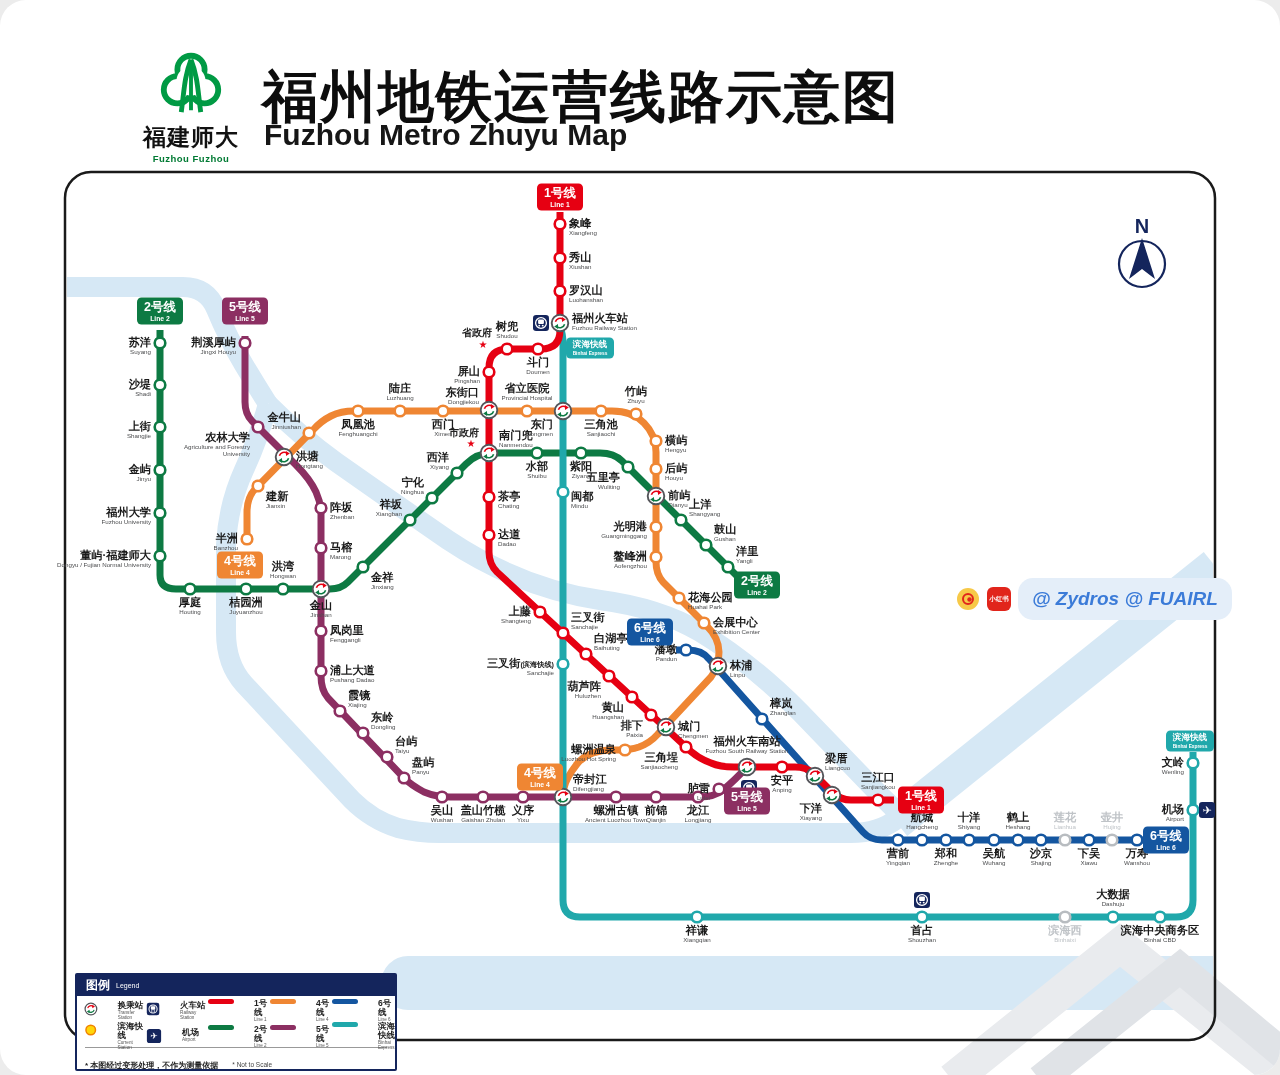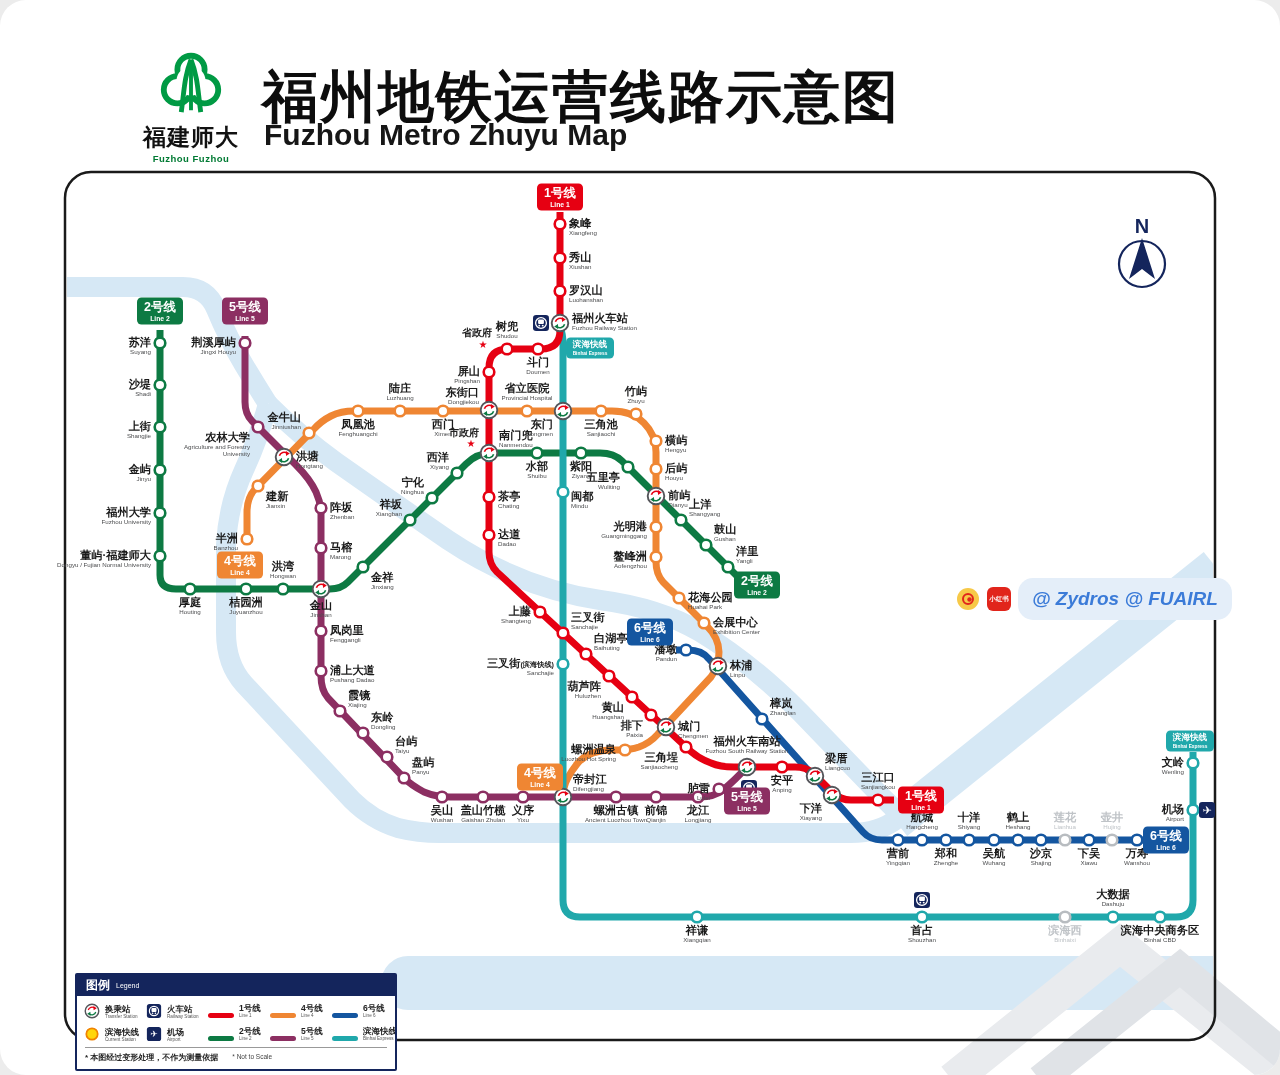--- a/index.html
+++ b/index.html
@@ -11,25 +11,25 @@
   .hdr-title{position:absolute;left:262px;top:60px;font-size:56px;font-weight:900;color:#0d0d0d;letter-spacing:2px;white-space:nowrap;}
   .hdr-sub{position:absolute;left:264px;top:118px;font-size:30px;font-weight:700;color:#161616;}
   #map{position:absolute;left:0;top:0;width:1280px;height:1075px;}
   .legend{position:absolute;left:75px;top:929px;width:322px;height:98px;background:#fff;border:2px solid #14255c;
     border-radius:2px;box-sizing:border-box;overflow:hidden;z-index:5;margin-top:44px;}
   .legend-hd{height:21px;background:#14255c;color:#fff;display:flex;align-items:center;gap:6px;padding:0 9px;}
   .legend-hd .t1{font-size:12px;font-weight:800;}
   .legend-hd .t2{font-size:7px;}
   .legend-body{display:grid;grid-auto-flow:column;grid-template-rows:repeat(2,1fr);grid-template-columns:62px 62px 62px 62px 66px;
     align-items:center;padding:3px 4px 2px 7px;height:46px;}
-  .li{display:flex;align-items:flex-end;gap:5px;}
+  .li{display:flex;align-items:flex-start;gap:20px;}
   .li .tx .c{font-size:8.5px;font-weight:800;color:#222;line-height:9px;}
   .li .tx .e{font-size:4.6px;color:#555;line-height:5px;}
   .sw{display:inline-block;width:26px;height:5px;border-radius:2.5px;flex:0 0 auto;}
-  .legend-ft{border-top:1px solid #999;margin:0 8px;padding-top:4px;font-size:8px;font-weight:700;color:#222;display:flex;gap:14px;}
+  .legend-ft{border-top:1px solid #999;margin:0 8px;padding-top:12px;font-size:8px;font-weight:700;color:#222;display:flex;gap:14px;}
   .legend-ft .en{font-size:6.5px;font-weight:400;color:#444;padding-top:1px;}
   .wm{position:absolute;left:956px;top:578px;display:flex;align-items:center;gap:7px;z-index:4;}
   .wm-pill{background:#e4eef9;border-radius:15px;padding:10px 14px;font-size:19px;font-weight:800;font-style:italic;color:#3b7bd8;}
   .xhs{width:24px;height:24px;border-radius:6px;background:#e1251b;color:#fff;font-size:6.5px;font-weight:800;
     display:flex;align-items:center;justify-content:center;}
 </style>
 </head>
 <body>
 
 <div class="canvas">

